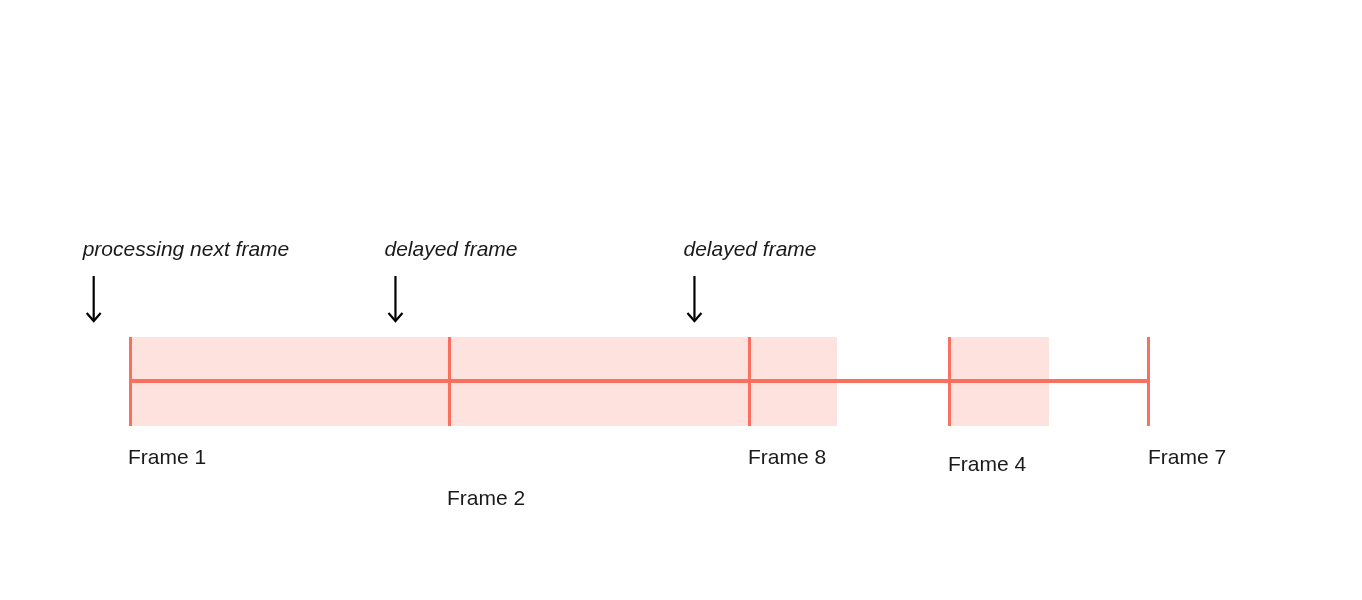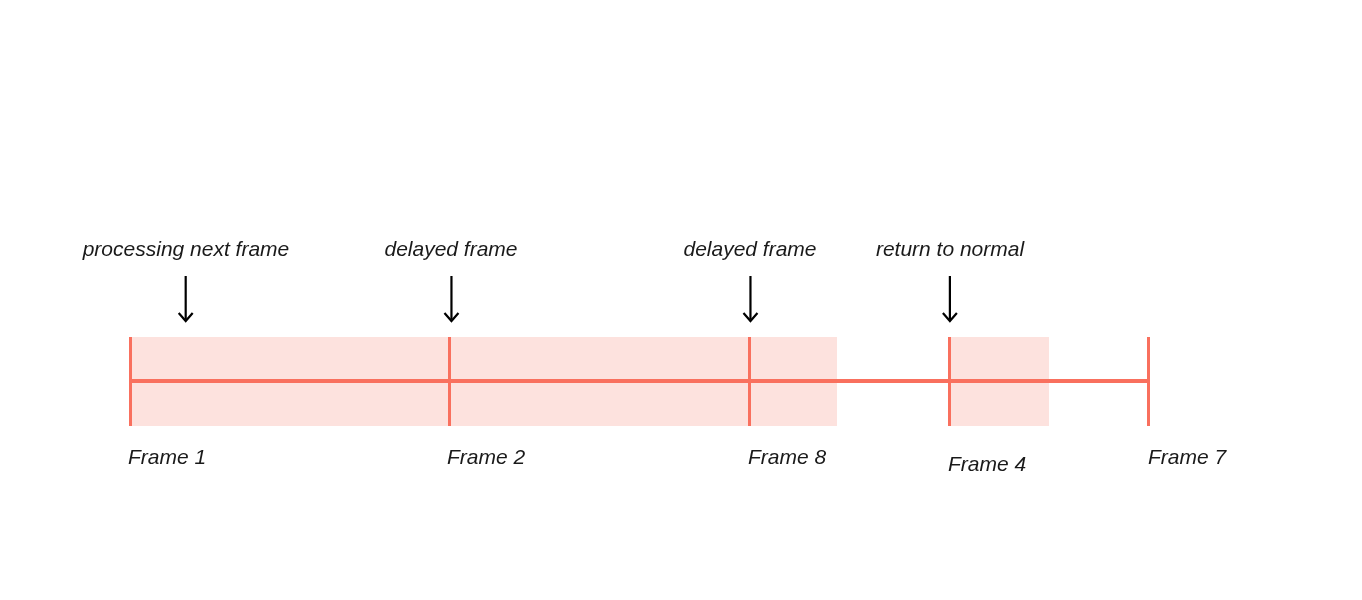--- a/index.html
+++ b/index.html
@@ -45,21 +45,20 @@
   .t4 { left: 948px; }
   .t5 { left: 1147px; }
 
   
   .annotation {
     position: absolute;
     top: 236px;
     transform: translateX(-50%);
     display: flex;
     flex-direction: column;
-    align-items: center;
   }
   .a1 { left: 186px; }
   .a2 { left: 451px; }
   .a3 { left: 750px; }
   .a4 { left: 950px; }
   .ann-label {
     font-style: italic;
     font-size: 21px;
     line-height: 26px;
     color: var(--label-text, #1A1A1A);
@@ -69,28 +68,27 @@
   .arrow line, .arrow polyline {
     stroke: var(--arrow, #000000);
     stroke-width: 2.2;
     fill: none;
   }
 
   
   .frame-label {
     position: absolute;
     top: 444px;
-    font-style: italic;
     font-size: 21px;
     line-height: 25px;
     color: var(--label-text, #1A1A1A);
     white-space: nowrap;
   }
   .f1 { left: 128px; }
-  .f2 { left: 447px; }
+  .f2 { left: 447px; margin-top: 41px; }
   .f3 { left: 748px; }
   .f4 { left: 948px; margin-top: 7px; }
   .f5 { left: 1148px; }
 </style>
 </head>
 <body>
 
 <div class="canvas">
 
   <div class="shade s1"></div>
@@ -118,27 +116,20 @@
       <polyline points="4,38 11,46 18,38"></polyline>
     </svg>
   </div>
   <div class="annotation a3">
     <span class="ann-label">delayed frame</span>
     <svg class="arrow" width="22" height="48" viewBox="0 0 22 48">
       <line x1="11" y1="1" x2="11" y2="44"></line>
       <polyline points="4,38 11,46 18,38"></polyline>
     </svg>
   </div>
-  <div class="annotation a4">
-    <span class="ann-label">return to normal</span>
-    <svg class="arrow" width="22" height="48" viewBox="0 0 22 48">
-      <line x1="11" y1="1" x2="11" y2="44"></line>
-      <polyline points="4,38 11,46 18,38"></polyline>
-    </svg>
-  </div>
 
   <span class="frame-label f1">Frame 1</span>
   <span class="frame-label f2">Frame 2</span>
   <span class="frame-label f3">Frame 8</span>
   <span class="frame-label f4">Frame 4</span>
   <span class="frame-label f5">Frame 7</span>
 
 </div>
 
 </body></html>

